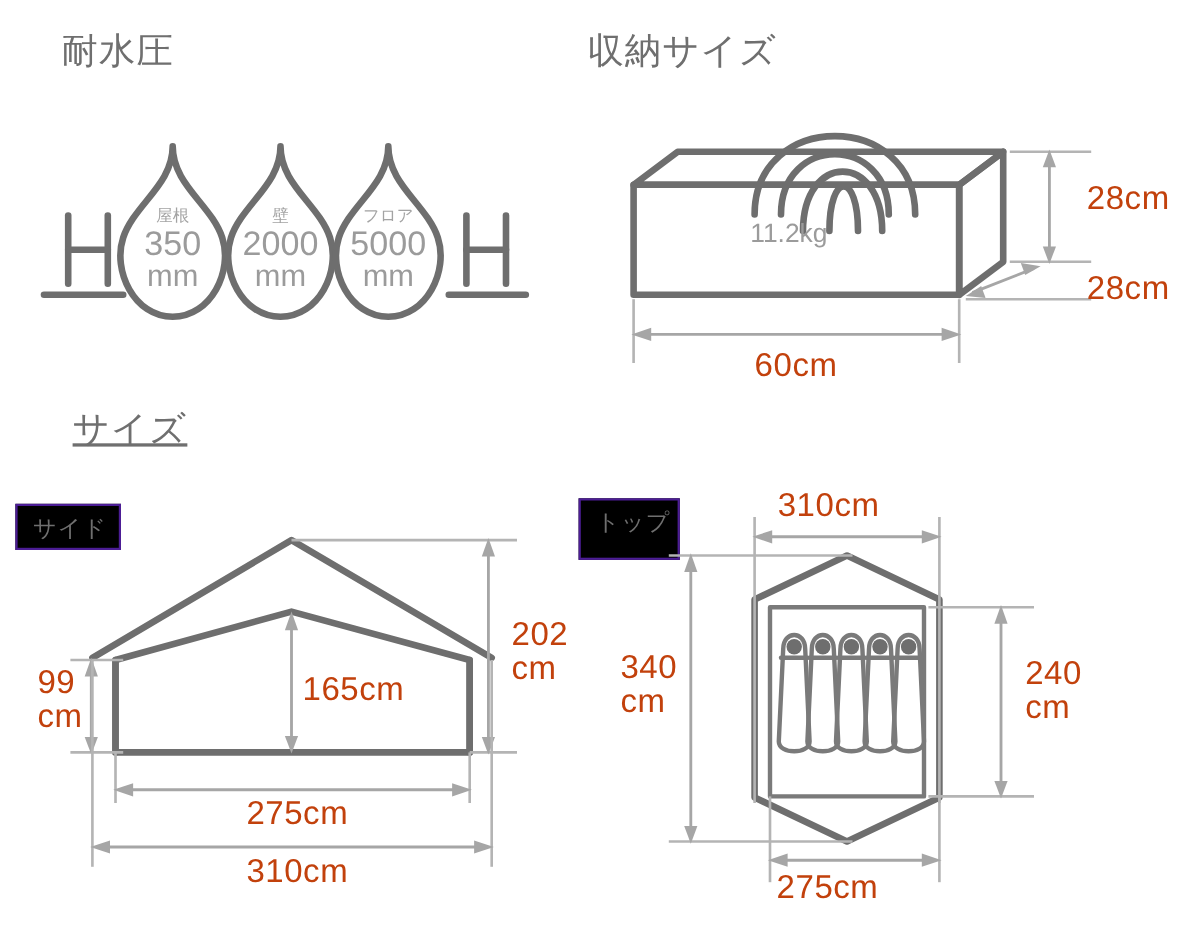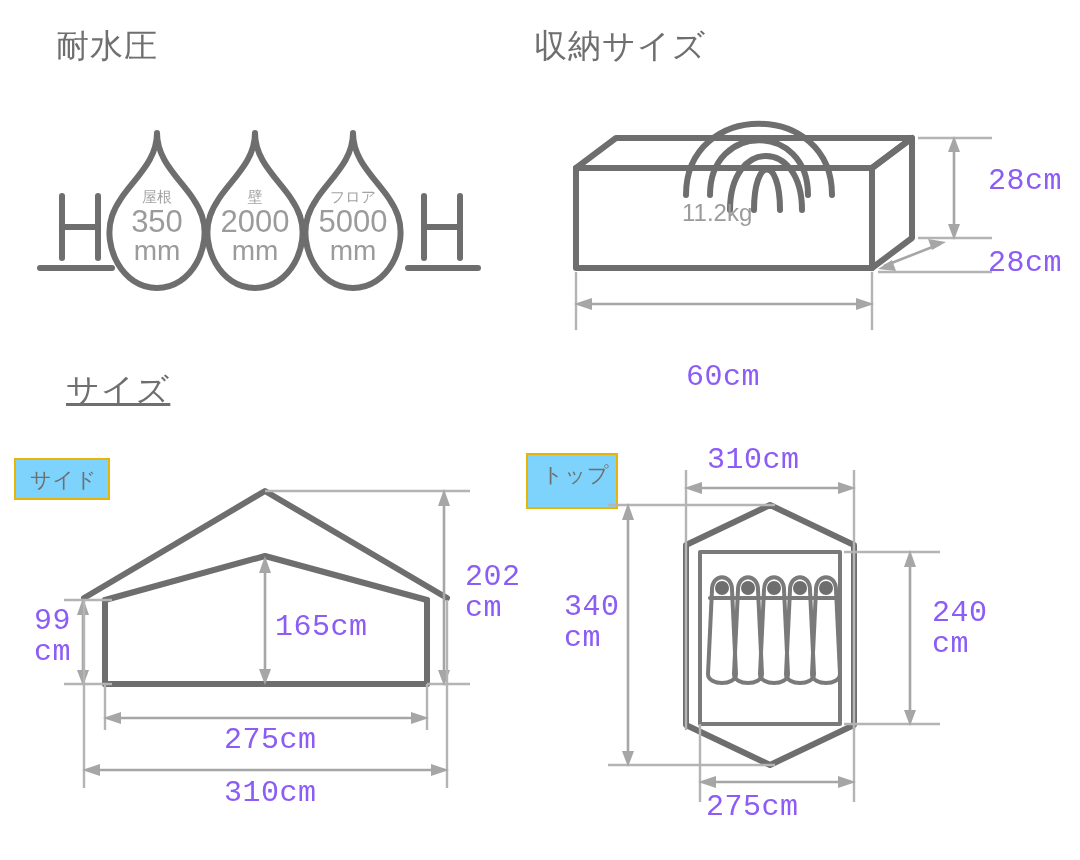--- a/index.html
+++ b/index.html
@@ -27,22 +27,22 @@
     color: #6f6f6f;
     font-weight: 400;
     white-space: nowrap;
   }
   #title-waterproof { left: 56px;  top: 24px; }
   #title-storage    { left: 534px; top: 24px; }
   #title-size       { left: 66px;  top: 368px; text-decoration: underline; }
 
   .view-tag {
     position: absolute;
-    border: 2px solid #eab308;
-    background: #7dd3fc;
+    border: 2px solid #4c1d95;
+    background: #000000;
     color: #6f6f6f;
     font-size: 21px;
     letter-spacing: 1px;
     padding: 6px 14px 8px 14px;
     box-sizing: border-box;
     white-space: nowrap;
     text-align: right;
   }
   #tag-side { left: 14px;  top: 458px; width: 96px; height: 42px; }
   #tag-top  { left: 526px; top: 453px; width: 92px; height: 56px; }
@@ -52,26 +52,25 @@
 
   .ink        { fill: none; stroke: #6e6e6e; stroke-width: 6; stroke-linejoin: round; stroke-linecap: round; }
   .ink-thin   { fill: none; stroke: #7a7a7a; stroke-width: 4; stroke-linejoin: round; stroke-linecap: round; }
   .ink-fill   { fill: #6e6e6e; stroke: none; }
   .dim        { fill: none; stroke: #a6a6a6; stroke-width: 2.6; stroke-linecap: butt; }
   .dim-ext    { fill: none; stroke: #b4b4b4; stroke-width: 2.4; stroke-linecap: butt; }
   .dim-arrow  { fill: #a6a6a6; stroke: none; }
 
   .num {
     position: absolute;
-    color: #8b5cf6;
+    color: #c2410c;
     font-size: 30px;
     letter-spacing: 0.5px;
     white-space: nowrap;
     line-height: 1.02;
-    font-family: Liberation Mono, monospace;
   }
   .drop-label {
     position: absolute;
     text-align: center;
     color: #9b9b9b;
     white-space: nowrap;
     line-height: 1.0;
   }
   .drop-label .cap { display:block; font-size: 15px; color: #a3a3a3; margin-bottom: 2px; }
   .drop-label .val { display:block; font-size: 31px; color: #9b9b9b; }
@@ -188,21 +187,21 @@
         <polygon class="dim-arrow" points="334,244 316,238 316,250"></polygon>
       </g>
     </svg>
 
     <div class="kg-label" style="left:142px;top:139px;">11.2kg</div>
 
     <div class="num" style="left:448px;top:106px;">28cm</div>
 
     <div class="num" style="left:448px;top:188px;">28cm</div>
 
-    <div class="num" style="left:146px;top:258px;margin-top:44px;">60cm</div>
+    <div class="num" style="left:146px;top:258px;">60cm</div>
   </div>
 
   <div class="view-tag" id="tag-side">サイド</div>
 
   <div class="panel" id="panel-side" style="left:0;top:430px;width:530px;height:400px;">
     <svg width="530" height="400" viewBox="0 0 530 400" aria-hidden="true">
 
       <path class="ink" d="M84,168 L265,61 L447,168"></path>
 
       <path class="ink" d="M105,170 L265,126 L427,170 L427,254 L105,254 Z"></path>

